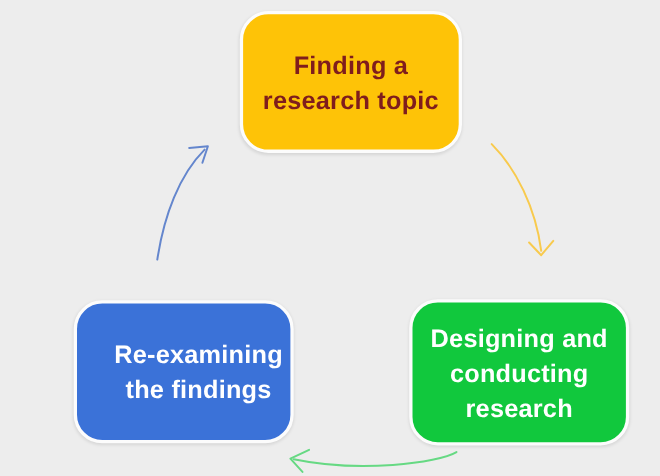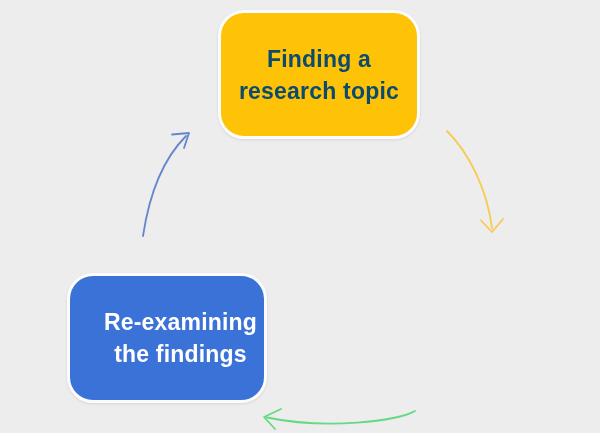--- a/index.html
+++ b/index.html
@@ -68,23 +68,28 @@
       <path d="M415,411 C398,421 327,430 267,417.5"></path>
       <polyline points="281,409 264,417 275,429"></polyline>
     </g>
     <g fill="none" stroke-width="1.8" stroke-linecap="round" stroke-linejoin="round" stroke="#6486cd">
       <path d="M143,236 C149,196 163,159 186,136"></path>
       <polyline points="172,134.5 189,133 184,148"></polyline>
     </g>
   </svg>
 
   <div class="node node-topic" style="background: rgb(254, 195, 7);">
-    <span class="node-label" style="color: #0c4a6e;">Finding a
+    <span class="node-label" style="color: #7f1d1d;">Finding a
 research topic</span>
   </div>
 
+  <div class="node node-designing" style="background: rgb(17, 200, 61);">
+    <span class="node-label" style="color: rgb(255, 255, 255);">Designing and
+conducting
+research</span>
+  </div>
 
   <div class="node node-reexamining" style="background: rgb(59, 114, 216);">
     <span class="node-label" style="color: rgb(255, 255, 255);">Re-examining
 the findings</span>
   </div>
 
 </div>
 
 </body></html>

